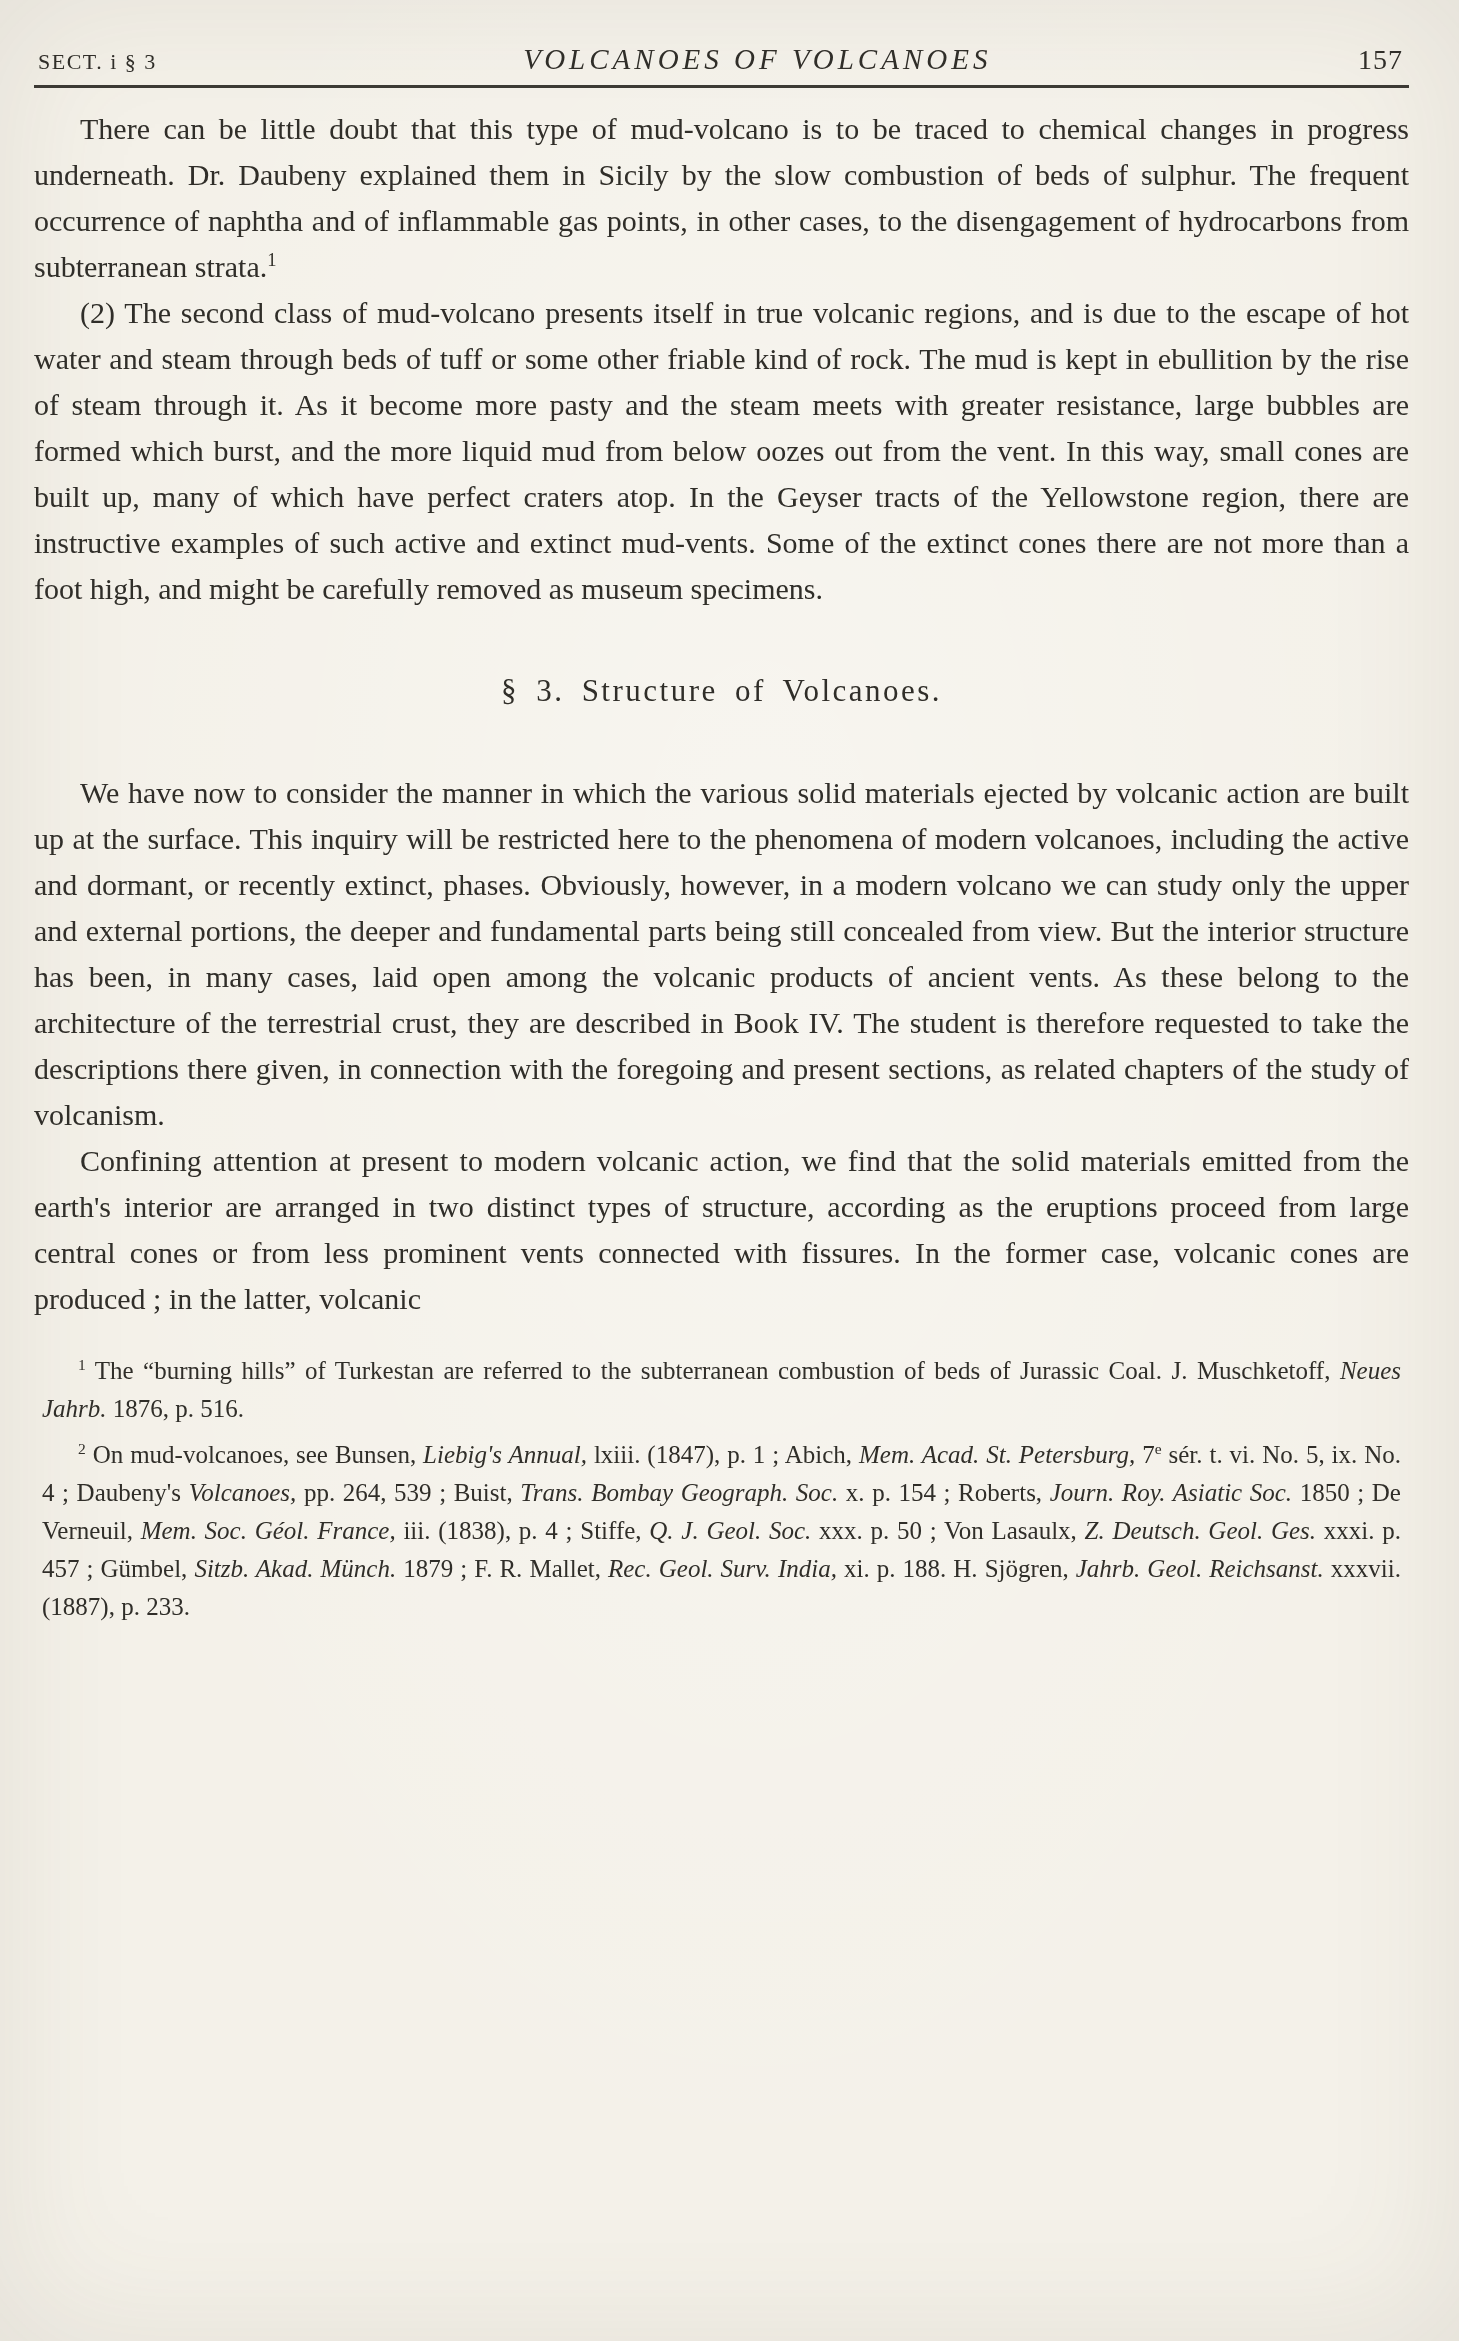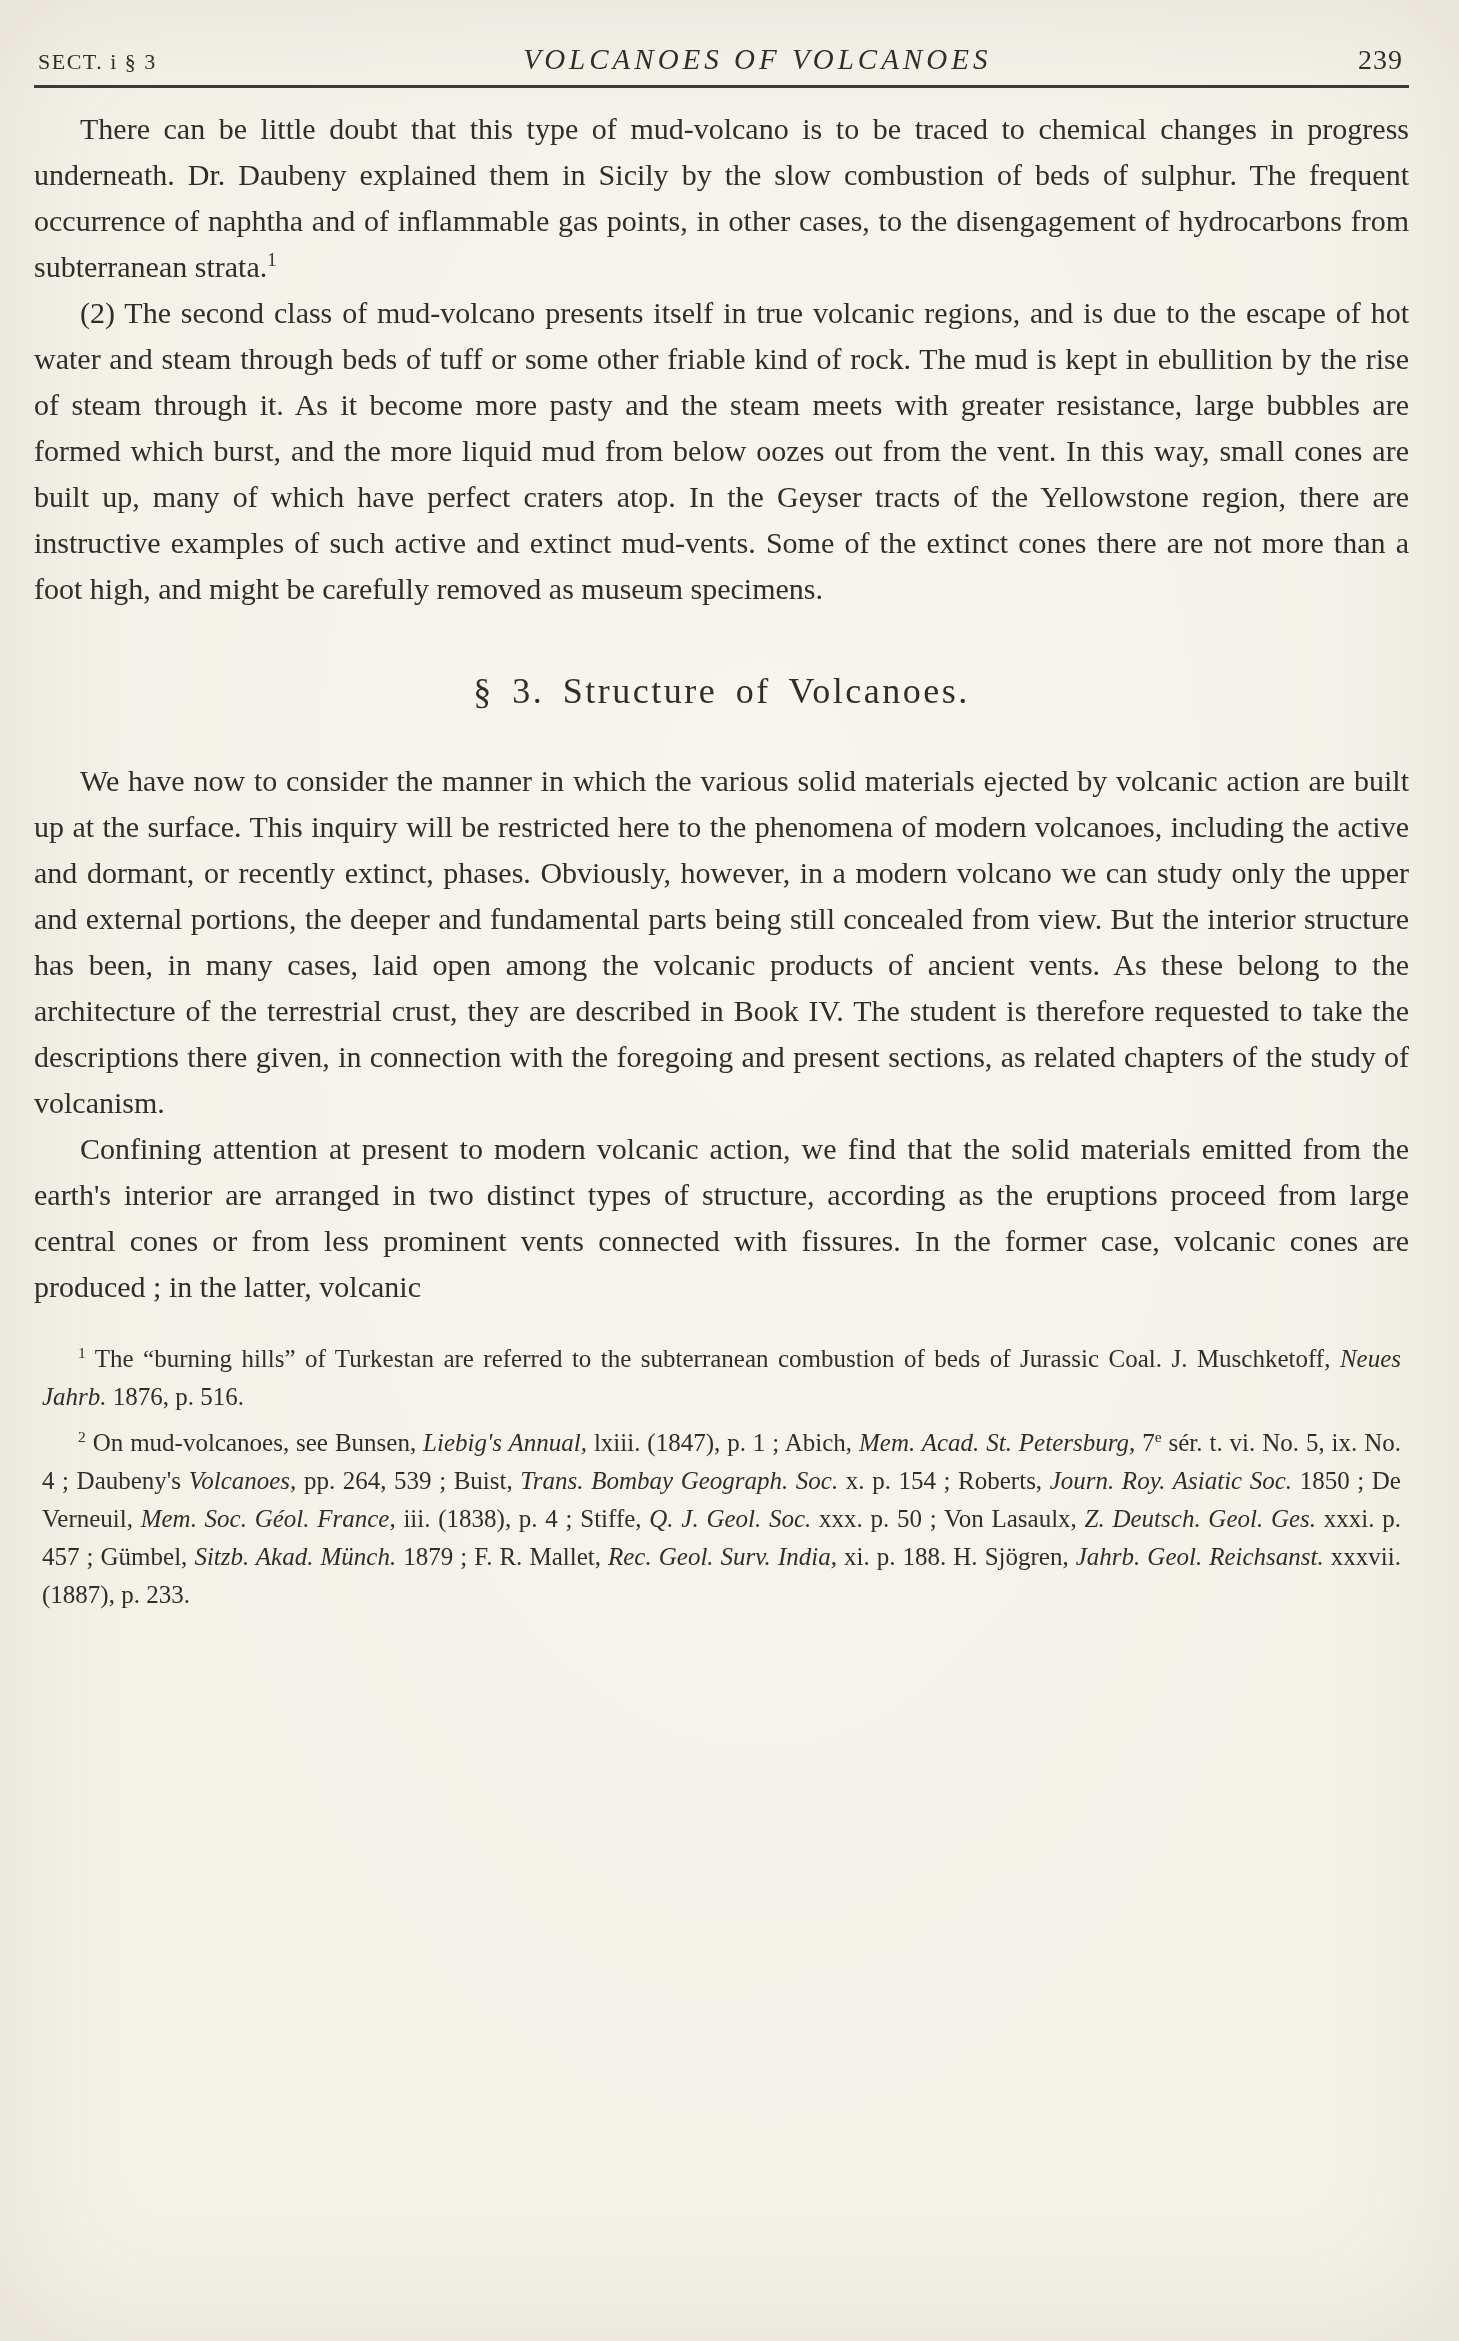--- a/index.html
+++ b/index.html
@@ -50,24 +50,24 @@
     margin-top: 18px;
     font-size: 30px;
     line-height: 46px;
     text-align: justify;
   }
   .para {
     margin: 0;
     text-indent: 46px;
   }
   .section-heading {
-    margin: 56px 0 44px 0;
+    margin: 56px 0 56px 0;
     text-align: center;
     font-weight: normal;
-    font-size: 36px;
+    font-size: 31px;
     letter-spacing: 2.5px;
     word-spacing: 7px;
     text-indent: 0;
   }
   .footnotes {
     margin-top: 30px;
     font-size: 25px;
     line-height: 38px;
     text-align: justify;
   }
@@ -83,21 +83,21 @@
   .it { font-style: italic; }
 </style>
 </head>
 <body>
 
 <div class="page">
 
   <header class="page-header">
     <span class="hdr-left">SECT. i § 3</span>
     <span class="hdr-center">VOLCANOES OF VOLCANOES</span>
-    <span class="hdr-right">239</span>
+    <span class="hdr-right">157</span>
   </header>
 
   <div class="rule"></div>
 
   <main class="body-text">
     <p class="para"><span>There can be little doubt that this type of mud-volcano is to be traced to chemical changes in progress underneath. Dr. Daubeny explained them in Sicily by the slow combustion of beds of sulphur. The frequent occurrence of naphtha and of inflammable gas points, in other cases, to the disengagement of hydrocarbons from subterranean strata.</span><sup>1</sup></p>
     <p class="para"><span>(2) The second class of mud-volcano presents itself in true volcanic regions, and is due to the escape of hot water and steam through beds of tuff or some other friable kind of rock. The mud is kept in ebullition by the rise of steam through it. As it become more pasty and the steam meets with greater resistance, large bubbles are formed which burst, and the more liquid mud from below oozes out from the vent. In this way, small cones are built up, many of which have perfect craters atop. In the Geyser tracts of the Yellowstone region, there are instructive examples of such active and extinct mud-vents. Some of the extinct cones there are not more than a foot high, and might be carefully removed as museum specimens.</span></p>
 
     <h2 class="section-heading">§ 3.  Structure of Volcanoes.</h2>
 

